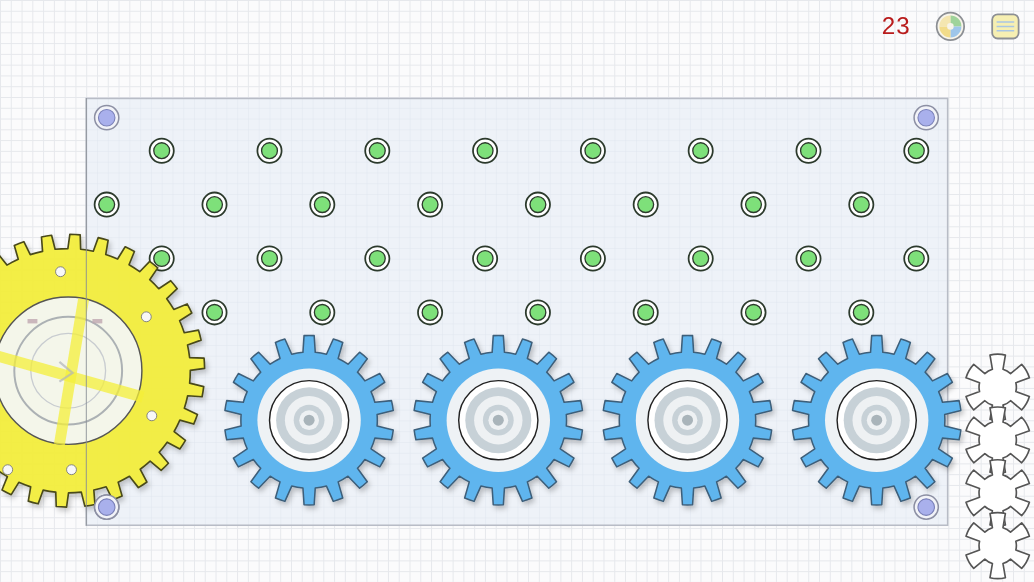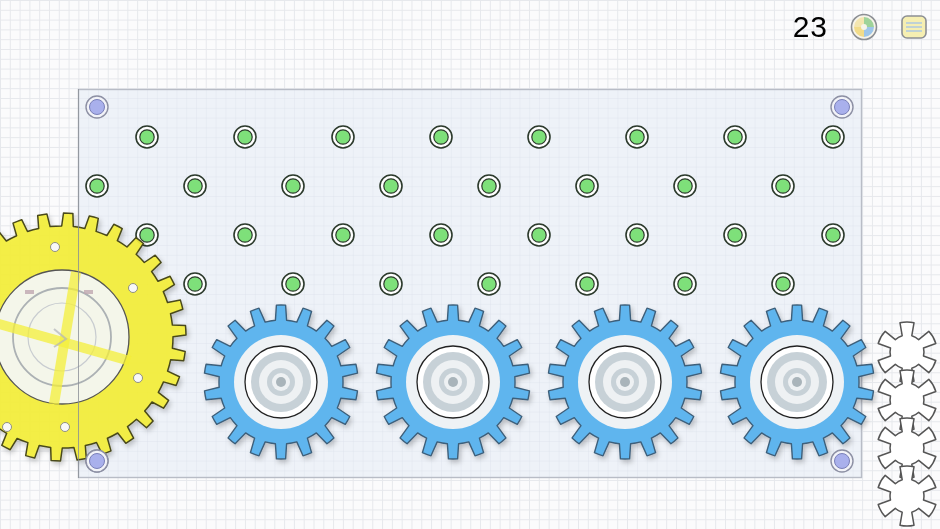--- a/index.html
+++ b/index.html
@@ -7,21 +7,21 @@
     width:940px;height:529px;overflow:hidden;position:relative;
     background-color:#fbfbfc;
     background-image:
       linear-gradient(#e6e8ec 1px, transparent 1px),
       linear-gradient(90deg, #e6e8ec 1px, transparent 1px);
     background-size:9.8px 9.8px;
     font-family:"Liberation Sans", sans-serif;
   }
   #scene{position:absolute;left:0;top:0;width:940px;height:529px;}
   .hud{position:absolute;top:10px;right:12px;display:flex;align-items:center;gap:22px;}
-  .hud .count{font-size:30px;color:#000000;letter-spacing:1px;}
+  .hud .count{font-size:22px;color:#b91c1c;letter-spacing:1px;}
   .hud .icon{width:28px;height:28px;display:block;}
 </style>
 </head>
 <body>
 
 <svg id="scene" width="940" height="529" viewBox="0 0 940 529" xmlns="http://www.w3.org/2000/svg">
   <defs>
     <pattern id="boardgrid" width="9.8" height="9.8" patternUnits="userSpaceOnUse">
       <path d="M9.8 0 L0 0 0 9.8" fill="none" stroke="#dde3ec" stroke-width="0.8"></path>
     </pattern>

